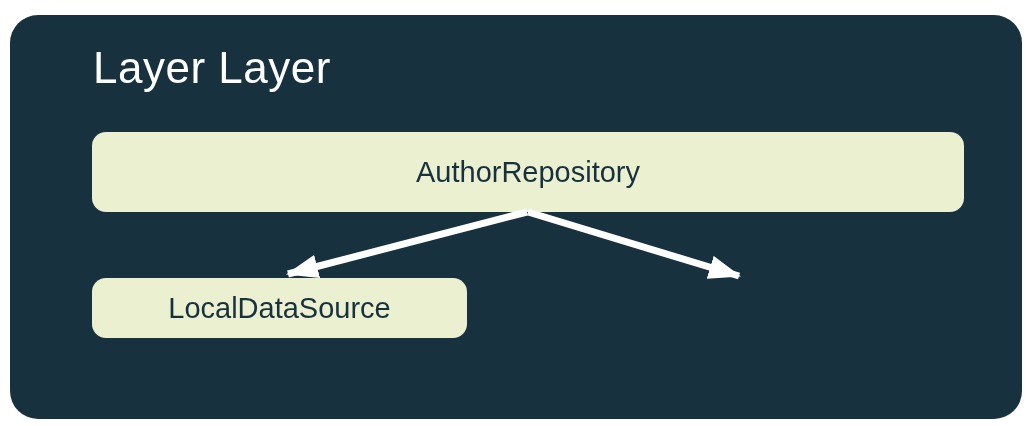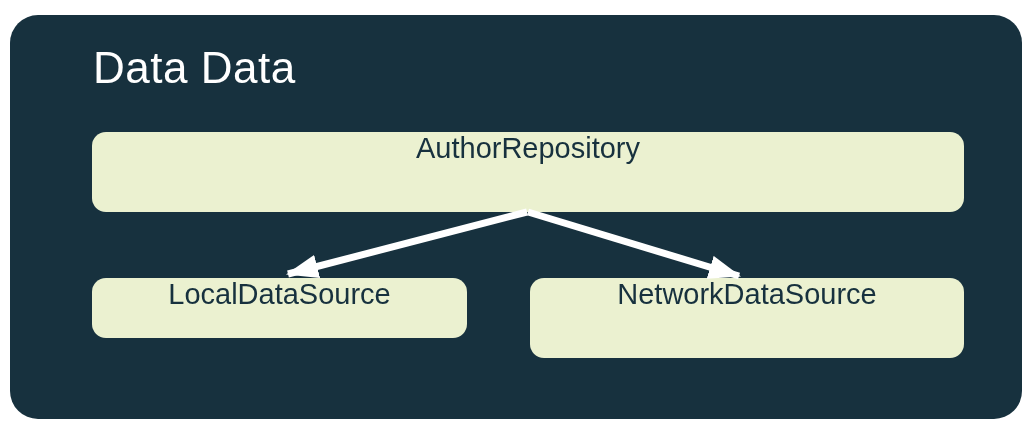--- a/index.html
+++ b/index.html
@@ -43,21 +43,21 @@
     letter-spacing: 0.5px;
     color: var(--title-text);
     line-height: 1;
     white-space: nowrap;
   }
   .node {
     position: absolute;
     background: var(--node-bg);
     border-radius: 14px;
     display: flex;
-    align-items: flex-start;
+    align-items: center;
     justify-content: center;
     font-size: 29px;
     font-weight: 400;
     color: var(--node-text);
     white-space: nowrap;
   }
   .node-repository { left: 92px;  top: 132px; width: 872px; height: 80px; }
   .node-local      { left: 92px;  top: 278px; width: 375px; height: 60px; }
   .node-network    { left: 530px; top: 278px; width: 434px; height: 80px; }
   .edges-layer {
@@ -68,33 +68,30 @@
     pointer-events: none;
   }
 </style>
 </head>
 <body>
 
 <div class="stage">
 
   <div class="frame"></div>
 
-  <div class="diagram-title">Data Data</div>
+  <div class="diagram-title">Layer Layer</div>
 
   <div class="node node-repository">
     <span>AuthorRepository</span>
   </div>
 
   <div class="node node-local">
     <span>LocalDataSource</span>
   </div>
 
-  <div class="node node-network">
-    <span>NetworkDataSource</span>
-  </div>
 
   <svg class="edges-layer" viewBox="0 0 1032 426">
     <defs>
       <marker id="arrowhead" markerUnits="strokeWidth" markerWidth="4.6" markerHeight="3.4" refX="4.3" refY="1.7" orient="auto">
         <path d="M0,0 L4.6,1.7 L0,3.4 z" fill="var(--arrow)"></path>
       </marker>
     </defs>
     <line x1="527" y1="212" x2="288" y2="274" stroke="var(--arrow)" stroke-width="7" marker-end="url(#arrowhead)"></line>
     <line x1="528" y1="212" x2="739" y2="276" stroke="var(--arrow)" stroke-width="7" marker-end="url(#arrowhead)"></line>
   </svg>

